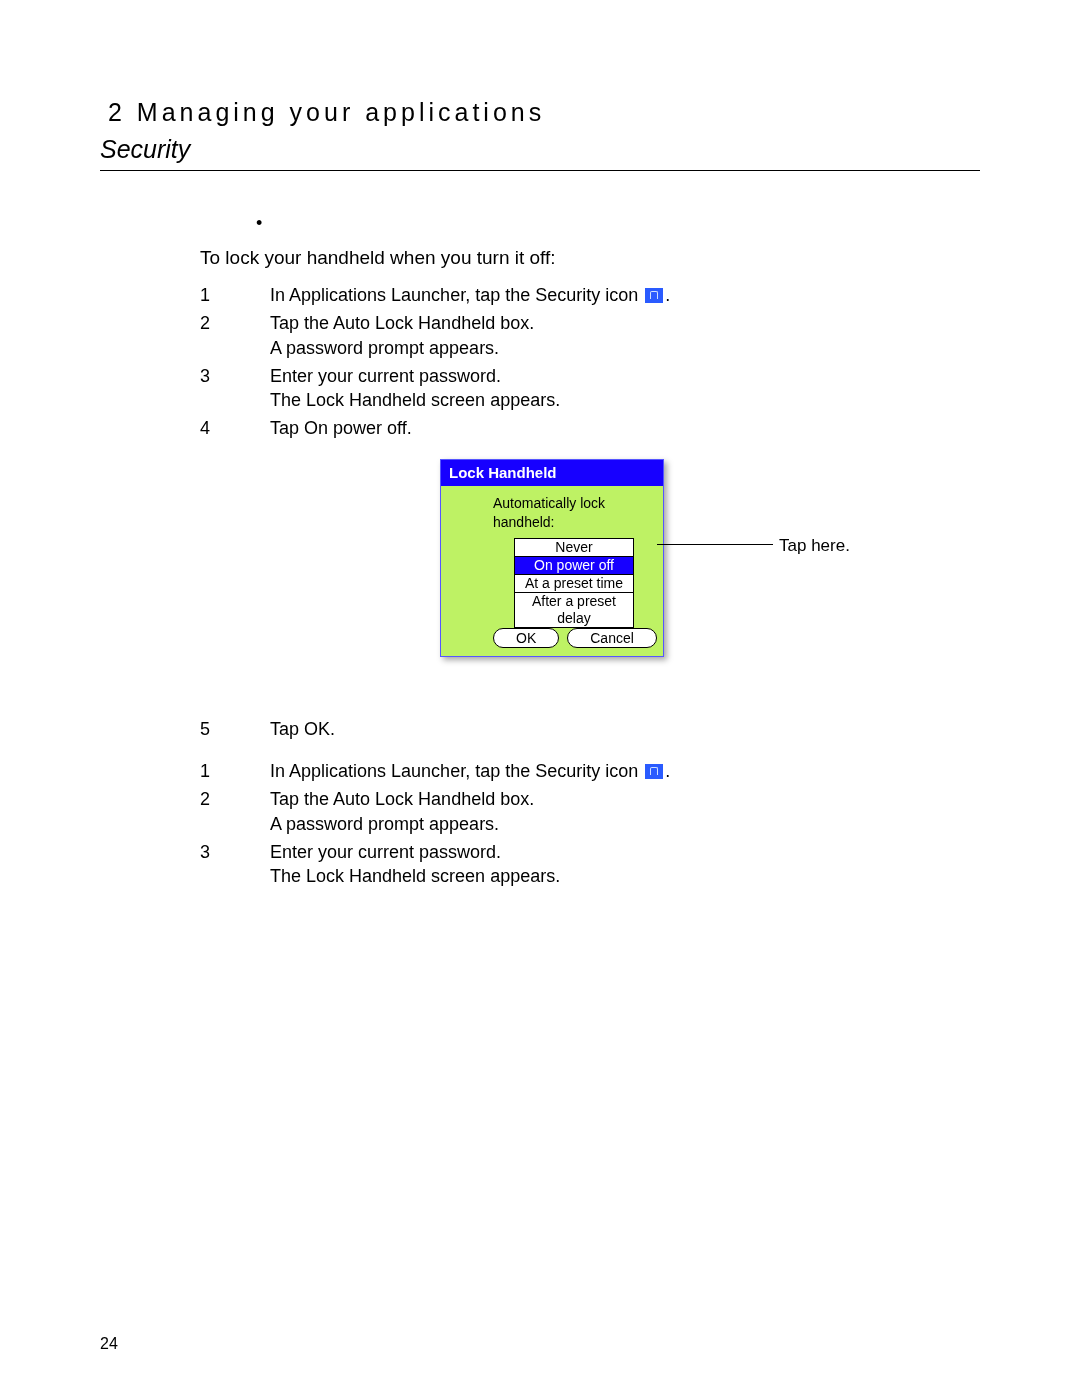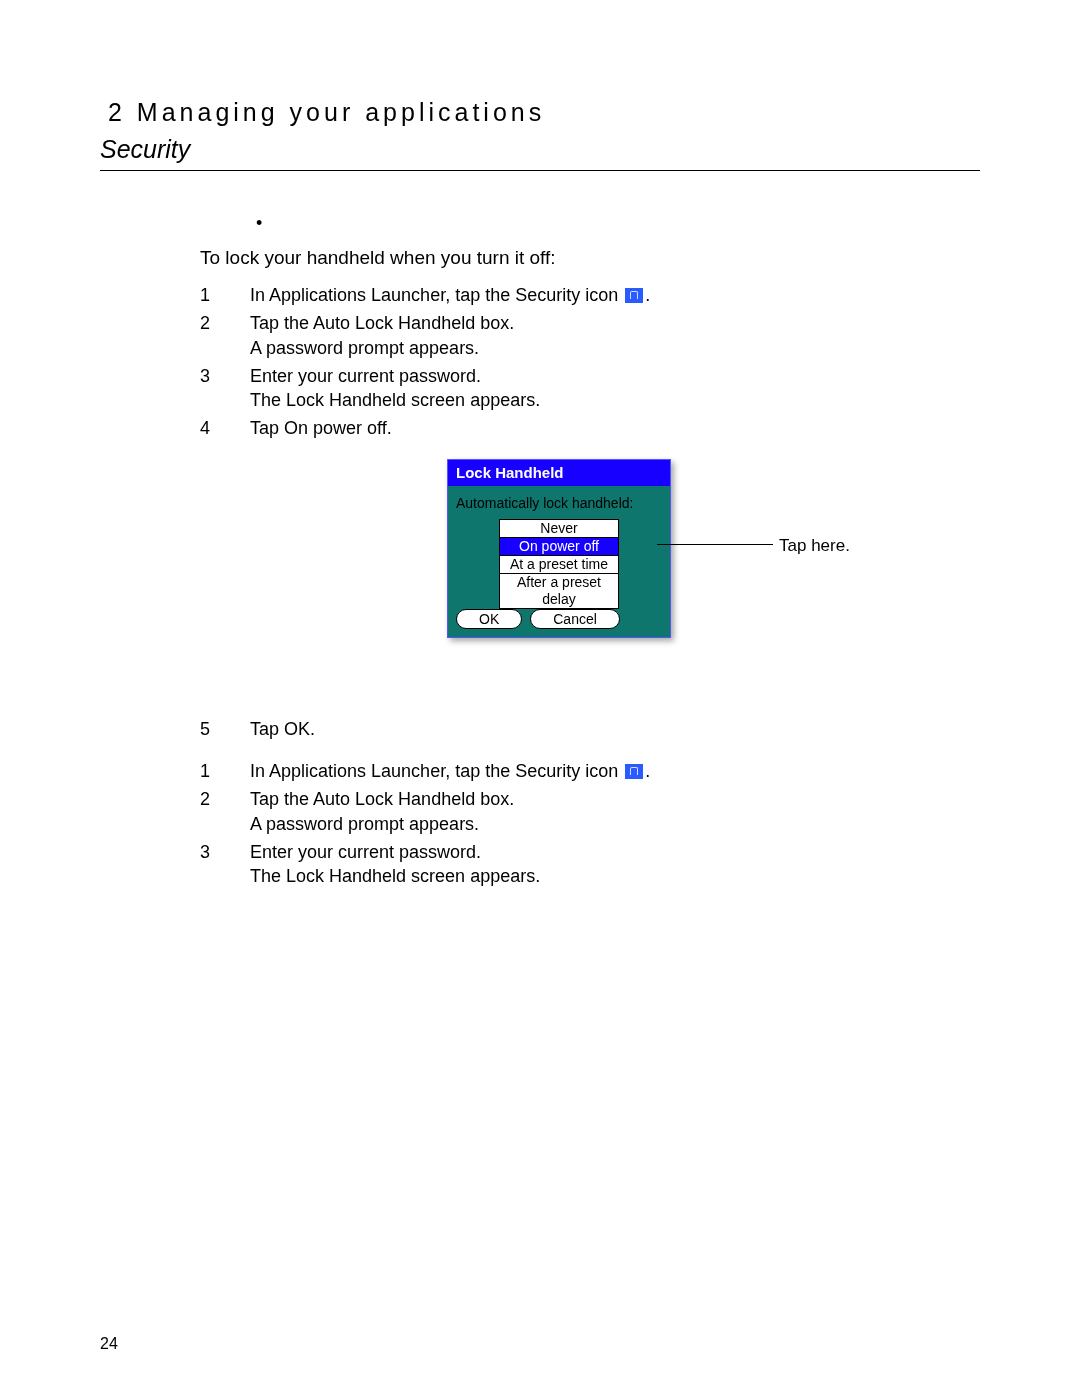--- a/index.html
+++ b/index.html
@@ -29,47 +29,47 @@
     margin-left:100px;   
     font-size:18px;
     line-height:1.35;
   }
   .bullet{display:flex;gap:14px;margin:0 0 10px 56px;}
   .bullet .dot{width:6px;flex:none;}
   .subhead{font-size:19px;margin:6px 0 12px 0;}
   .steps{margin:0 0 18px 0;}
   .step{display:flex;gap:28px;margin:0 0 4px 0;}
   .step>.num{width:22px;flex:none;}
-  .step>.txt{flex:1;}
+  .step>.txt{flex:1;margin-left:20px;}
 
   .sec-icon{
     display:inline-block;width:18px;height:15px;
     background:#2a5bff;vertical-align:-2px;
     position:relative;margin:0 2px;
   }
   .sec-icon::after{
     content:"";position:absolute;left:5px;top:3px;width:6px;height:7px;
     border:1px solid #cfe0ff;border-radius:2px 2px 0 0;border-bottom:none;
   }
 
   
   .dialog-wrap{position:relative;margin:6px 0 12px 235px;height:246px;}
   .dialog{
-    position:absolute;left:12px;top:0;
+    position:absolute;left:5px;top:0;
     width:222px;
     border:1px solid #5656ff;
     box-shadow:3px 3px 6px rgba(0,0,0,.35);
-    background:#0f766e;
+    background:#bef264;
     font-family:Tahoma,Verdana,sans-serif;
   }
   .dlg-title{
     background:#1700ff;color:#fff;font-weight:700;
     font-size:15px;padding:3px 8px;
   }
-  .dlg-body{padding:6px 8px 8px 8px;font-size:14px;}
+  .dlg-body{padding:6px 8px 8px 8px;font-size:14px;margin-left:44px;}
   .dlg-text{margin:2px 0 6px 0;}
   .options{margin:0 auto;width:120px;border-collapse:collapse;}
   .options td{
     border:1px solid #000;text-align:center;font-size:14px;
     padding:0 4px;line-height:17px;background:#fff;cursor:pointer;
   }
   .options td.sel{background:#1700ff;color:#fff;}
   .dlg-desc{margin:8px 0 16px 0;font-size:14px;}
   .dlg-buttons{display:flex;gap:8px;}
   .dlg-btn{

